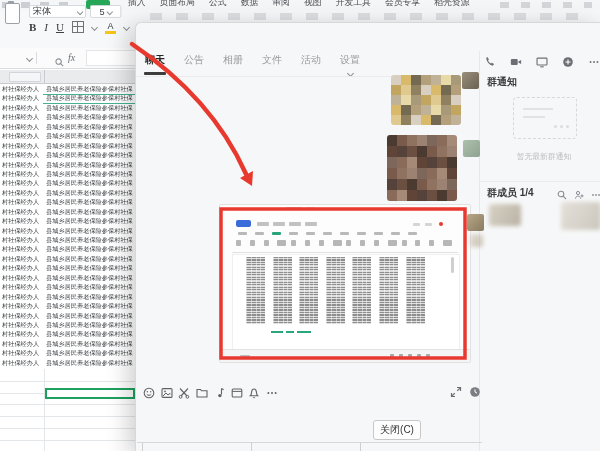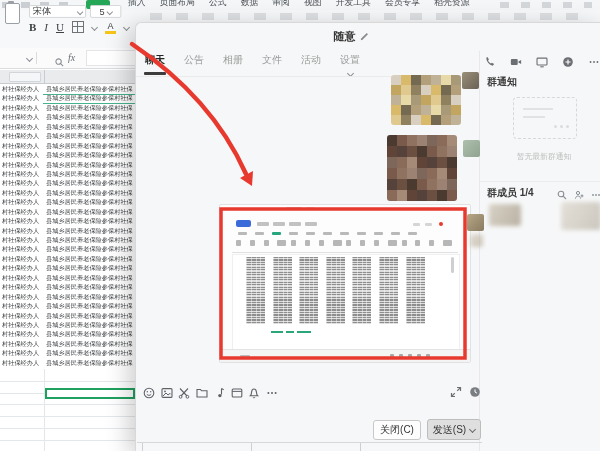--- a/index.html
+++ b/index.html
@@ -299,26 +299,20 @@
         <div class="hgrid" style="top: 35.4px;"></div>
         <div class="hgrid" style="top: 47.2px;"></div>
         <div class="hgrid" style="top: 59px;"></div>
         <div class="hgrid" style="top: 70.8px;"></div>
       </div>
     <div id="sel-cell"></div>
   </div>
 
   <div id="chat">
 
-    <div id="chat-title-row">
-      <span id="chat-title">随意</span>
-      <svg width="9" height="9" viewBox="0 0 12 12">
-          <path d="M1 11l2.4-.6L10.6 3 9 1.4 1.6 8.8z" fill="#8a8a8a"></path>
-        </svg>
-    </div>
 
     <div id="tabbar">
         <span class="tab active">聊天</span>
         <span class="tab">公告</span>
         <span class="tab">相册</span>
         <span class="tab">文件</span>
         <span class="tab">活动</span>
         <span class="tab">设置<span class="caret"></span></span>
       </div>
     <div id="tab-underline"></div>
@@ -575,24 +569,20 @@
         </svg>
     </span>
     <span class="icn" style="left:333px;top:361px">
       <svg viewBox="0 0 12 12">
           <circle cx="6" cy="6" r="4.8" fill="#7a7e82"></circle>
           <path d="M6 3.4V6l2 1.2" stroke="#fff" stroke-width="1" fill="none"></path>
         </svg>
     </span>
 
     <div id="close-btn">关闭(C)</div>
-    <div id="send-btn">
-      <span>发送(S)</span>
-      <span class="caret"></span>
-    </div>
 
     <div id="input-table-line"></div>
     <div class="input-vline" style="left:6px"></div>
     <div class="input-vline" style="left:115px"></div>
     <div class="input-vline" style="left:224px"></div>
 
     <div class="side-label" style="left:351px;top:52px;font-weight:bold">群通知</div>
     <div id="notice-illu">
       <div class="l1"></div>
         <div class="l2"></div>

